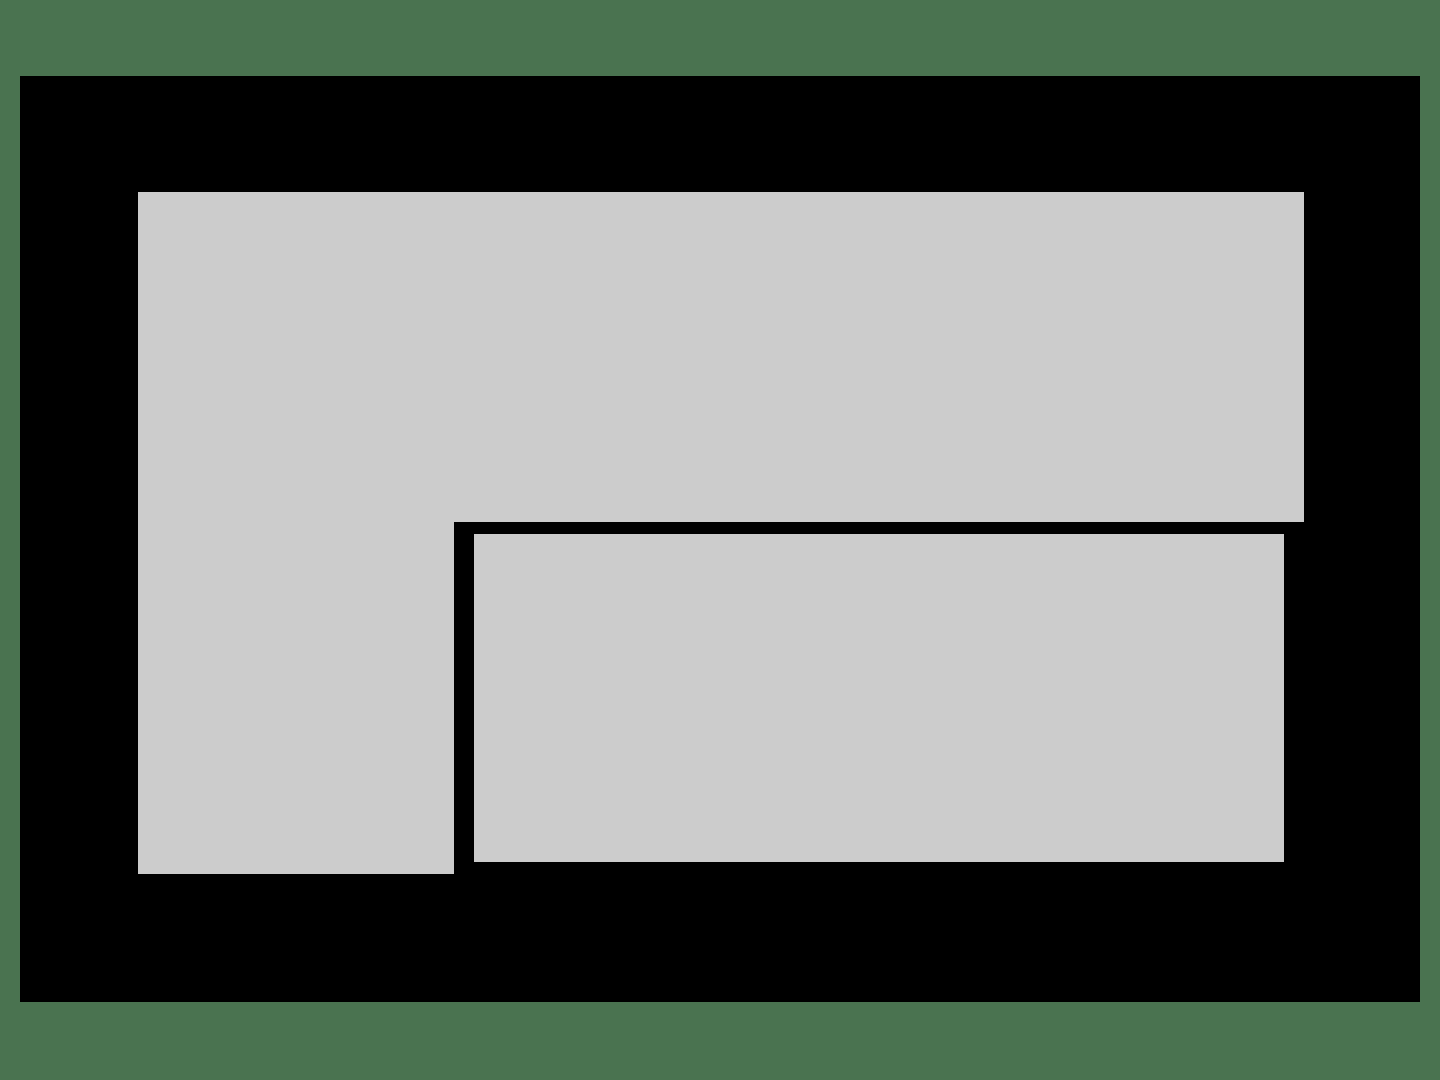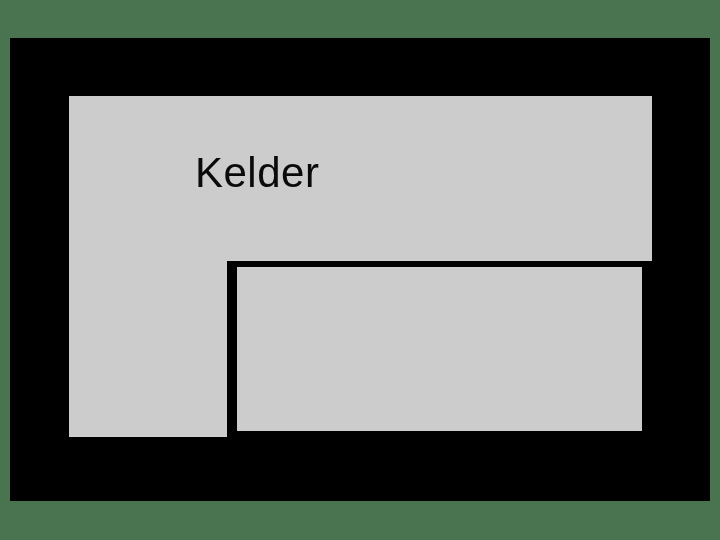--- a/index.html
+++ b/index.html
@@ -103,21 +103,20 @@
 </style>
 </head>
 <body>
 
 <div id="floorplan-stage">
 
   <div id="plan-frame">
 
     <div id="room-kelder">
 
-      <div id="room-label-kelder">Kelder</div>
 
       <div id="subarea-dashed">
         <div id="subarea-edge-top" class="dash-edge"></div>
         <div id="subarea-edge-bottom" class="dash-edge"></div>
         <div id="subarea-edge-left" class="dash-edge"></div>
         <div id="subarea-edge-right" class="dash-edge"></div>
         <div id="subarea-corner-topleft" class="dash-edge"></div>
       </div>
 
     </div>

